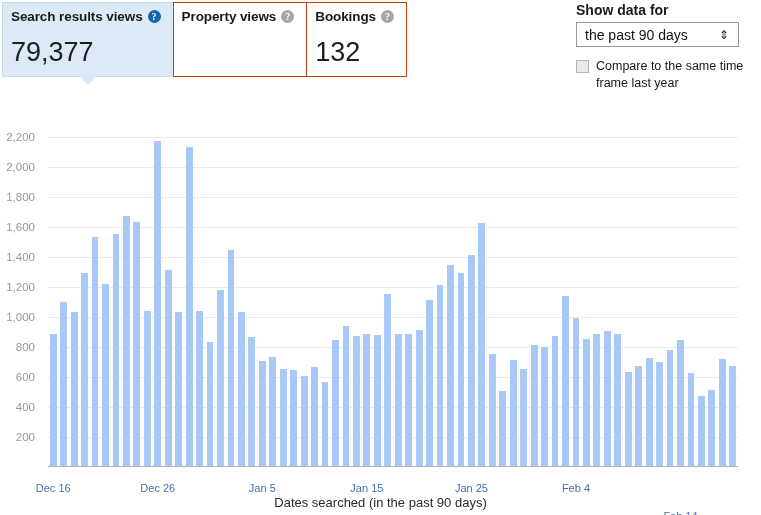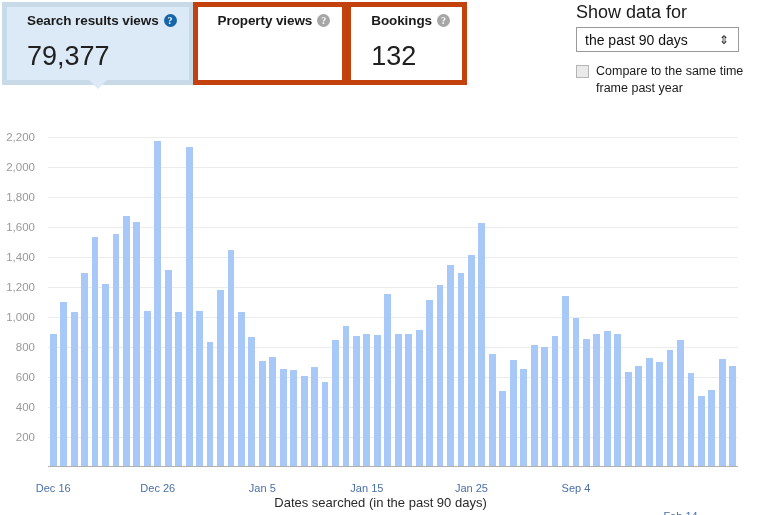--- a/index.html
+++ b/index.html
@@ -19,23 +19,23 @@
   
   #kpi-cards {
     position: absolute;
     left: 2px;
     top: 2px;
     display: flex;
     align-items: stretch;
   }
   .kpi-card {
     position: relative;
-    border: 5px solid #c2410c;
+    border: 1px solid #c2410c;
     background: #ffffff;
-    padding: 6px 12px 8px 20px;
+    padding: 6px 12px 8px 8px;
     min-width: 86px;
     box-sizing: border-box;
     margin-right: -1px;
   }
   .kpi-card.active {
     background: #dceaf7;
     border-color: #c8d9e8;
   }
   .kpi-card.active::after {
     content: "";
@@ -100,22 +100,22 @@
   }
 
   
   #controls {
     position: absolute;
     left: 576px;
     top: 2px;
     width: 180px;
   }
   #controls-label {
-    font-size: 18px;
-    font-weight: normal;
+    font-size: 14px;
+    font-weight: bold;
     color: #1a1a1a;
     margin-bottom: 4px;
   }
   #range-select {
     position: relative;
     width: 163px;
     height: 25px;
     border: 1px solid #9a9a9a;
     background: #ffffff;
     box-sizing: border-box;
@@ -253,21 +253,21 @@
   </div>
 
 <div id="controls">
   <div id="controls-label">Show data for</div>
   <div id="range-select">
     <span>the past 90 days</span>
     <span class="updown">⇕</span>
   </div>
   <div id="compare-row">
     <div id="compare-checkbox"></div>
-    <div id="compare-label">Compare to the same time frame past year</div>
+    <div id="compare-label">Compare to the same time frame last year</div>
   </div>
 </div>
 
 <div id="chart">
   <div id="plot">
     <div id="gridlines">
         <div class="gridline" style="top: 15px;"></div>
         <div class="gridline" style="top: 45px;"></div>
         <div class="gridline" style="top: 75px;"></div>
         <div class="gridline" style="top: 105px;"></div>
@@ -360,18 +360,18 @@
         <div class="bar" title="Feb 18: 715" style="left: 670.868px; width: 6.9px; height: 107.25px; background: rgb(168, 200, 248);"></div>
         <div class="bar" title="Feb 19: 665" style="left: 681.323px; width: 6.9px; height: 99.75px; background: rgb(168, 200, 248);"></div>
       </div>
     <div id="baseline"></div>
     <div id="xticks">
         <div class="xtick" style="left: 5.22727px;">Dec 16</div>
         <div class="xtick" style="left: 109.773px;">Dec 26</div>
         <div class="xtick" style="left: 214.318px;">Jan 5</div>
         <div class="xtick" style="left: 318.864px;">Jan 15</div>
         <div class="xtick" style="left: 423.409px;">Jan 25</div>
-        <div class="xtick" style="left: 527.955px;">Sep 4</div>
+        <div class="xtick" style="left: 527.955px;">Feb 4</div>
         <div class="xtick" style="left: 632.5px; margin-top: 28px;">Feb 14</div>
       </div>
   </div>
   <div id="xaxis-title">Dates searched (in the past 90 days)</div>
 </div>
 
 </body></html>

